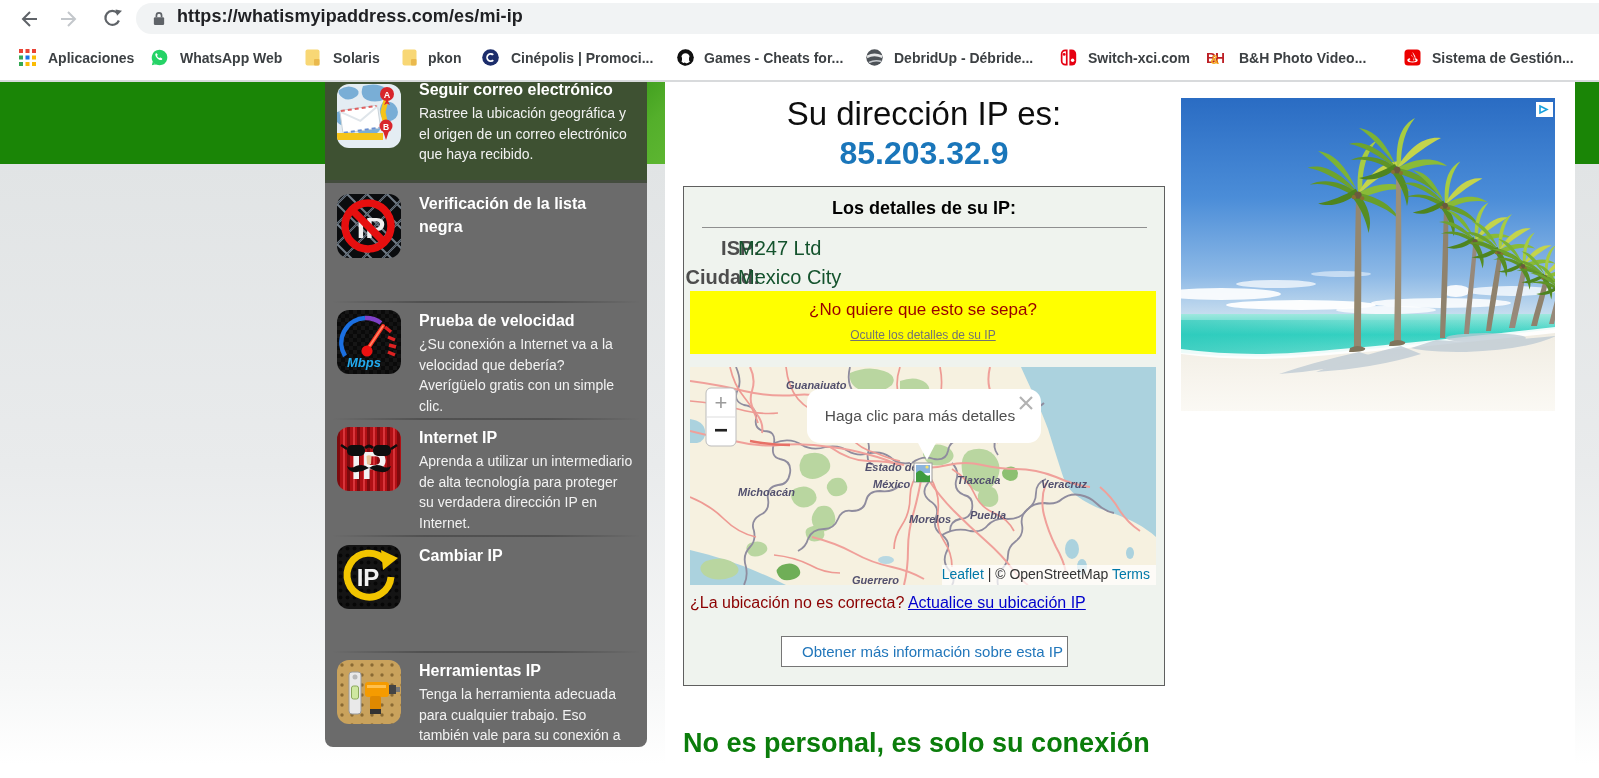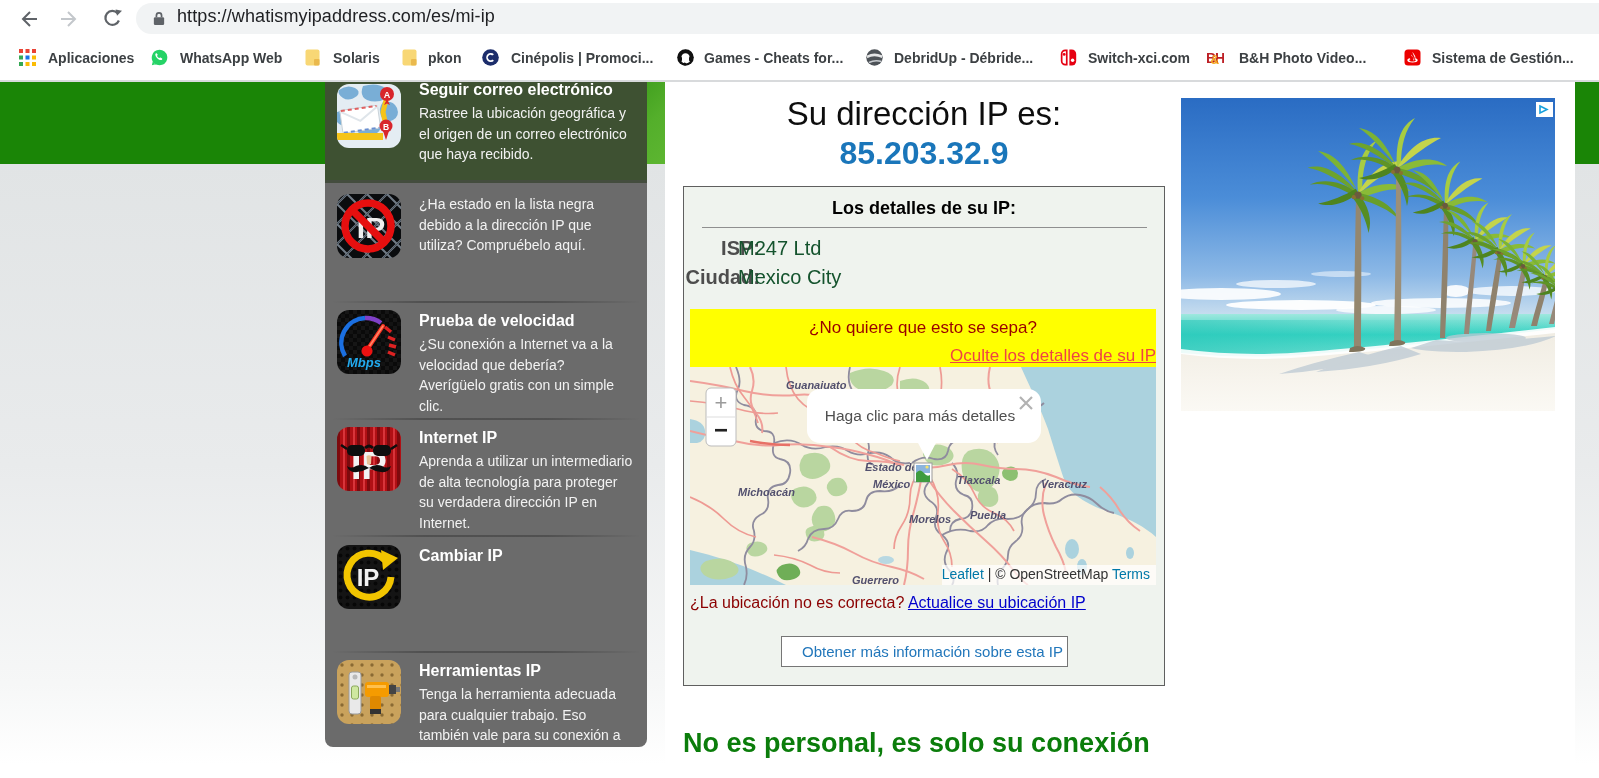--- a/index.html
+++ b/index.html
@@ -2,21 +2,21 @@
 <html><head>
 <meta charset="utf-8">
 <style>
 * { margin:0; padding:0; box-sizing:border-box; }
 html,body { width:1599px; height:778px; overflow:hidden; background:#fff;
   font-family:"Liberation Sans", sans-serif; }
 .abs { position:absolute; }
 
 #toolbar { position:absolute; left:0; top:0; width:1599px; height:36px; background:#fff; }
 #pill { position:absolute; left:136px; top:3px; width:1500px; height:31px; background:#f1f3f4; border-radius:16px; }
-#url { position:absolute; left:177px; top:6px; font-size:18px; color:#202124; letter-spacing:0.1px; }
+#url { position:absolute; left:177px; top:6px; font-size:18px; color:#202124; letter-spacing:0.1px;font-weight:bold; }
 #bookbar { position:absolute; left:0; top:36px; width:1599px; height:44px; background:#fff; }
 .bk { position:absolute; top:14px; font-size:14px; color:#3c4043; white-space:nowrap;font-weight:bold; }
 .bicon { position:absolute; top:13px; width:17px; height:17px; }
 #chromesep { position:absolute; left:0; top:80px; width:1599px; height:2px; background:#d8dadc; }
 
 #greenband { position:absolute; left:0; top:82px; width:1599px; height:82px; background:#1a8506; }
 #graybg { position:absolute; left:0; top:164px; width:1599px; height:614px;
   background:linear-gradient(#e1e4e5 0px, #e9ebec 300px, #f6f7f7 520px, #ffffff 600px); }
 #whitecol { position:absolute; left:665px; top:82px; width:910px; height:696px; background:#fff; }
 #brightstrip { position:absolute; left:647px; top:82px; width:18px; height:82px;
@@ -36,23 +36,23 @@
   font-size:33px; color:#0d0d0d; }
 #ipaddr { position:absolute; left:665px; top:135px; width:518px; text-align:center;
   font-size:32px; font-weight:bold; color:#1a76ba; }
 #detbox { position:absolute; left:683px; top:186px; width:482px; height:500px;
   background:#eff3ee; border:1px solid #5f5f5f; }
 #dettitle { position:absolute; left:683px; top:198px; width:482px; text-align:center;
   font-size:18px; font-weight:bold; color:#000; }
 #dethr { position:absolute; left:702px; top:227px; width:445px; height:1px; background:#8f8f8f; }
 .lbl { position:absolute; width:76px; text-align:right; font-size:20px; font-weight:bold; color:#4d4d4d; left:684px; }
 .val { position:absolute; left:738px; font-size:20px; color:#14532d; }
-#yellow { position:absolute; left:690px; top:291px; width:466px; height:63px; background:#ffff00; text-align:center;margin-top:18px; }
+#yellow { position:absolute; left:690px; top:291px; width:466px; height:63px; background:#ffff00; text-align:center; }
 #y1 { margin-top:9px; font-size:17px; color:#990000; }
-#y2 { margin-top:8px; font-size:17px; color:#ef4444; text-decoration:underline;text-align:right; }
+#y2 { margin-top:8px; font-size:12px; color:#737373; text-decoration:underline; }
 #maploc { position:absolute; left:690px; top:594px; font-size:16px; color:#8b0000; }
 #maploc a { color:#0000cc; }
 #morebtn { position:absolute; left:781px; top:636px; width:287px; height:31px; background:#fff;
   border:1px solid #767676; font-size:15px; color:#2277bb; text-align:center; line-height:29px;padding-left:16px; }
 #notpersonal { position:absolute; left:683px; top:728px; font-size:27px; font-weight:bold; color:#0b7d0b; }
 </style>
 </head>
 <body>
 
 <div id="toolbar">
@@ -211,21 +211,21 @@
       </pattern>
     </defs>
     <g clip-path="url(#rr2)">
       <rect width="64" height="64" fill="url(#chain)"></rect>
       <text x="34" y="44" font-size="30" font-weight="bold" fill="#efefef" text-anchor="middle">IP</text>
       <circle cx="31" cy="32" r="23" fill="none" stroke="#e60f0f" stroke-width="7.5"></circle>
       <rect x="8" y="28.2" width="46" height="7.5" fill="#e60f0f" transform="rotate(45 31 32)"></rect>
     </g>
   </svg>
   <div class="sbtxt" style="top:110px">
-    <div class="sbdesc" style="margin-top:2px">¿Ha estado en la lista negra<br>debido a la dirección IP que<br>utiliza? Compruébelo aquí.</div>
+    <div class="sbtitle">Verificación de la lista<br>negra</div>
   </div>
 
   <svg class="sbicon" style="top:228px" viewBox="0 0 64 64">
     <defs>
       <clipPath id="rr3">
           <rect x="0" y="0" width="64" height="64" rx="12"></rect>
         </clipPath>
       <pattern id="carbon" width="8" height="8" patternUnits="userSpaceOnUse">
         <rect width="8" height="8" fill="#0a0a0a"></rect>
         <rect x="0" y="0" width="4" height="4" fill="#161616"></rect>

